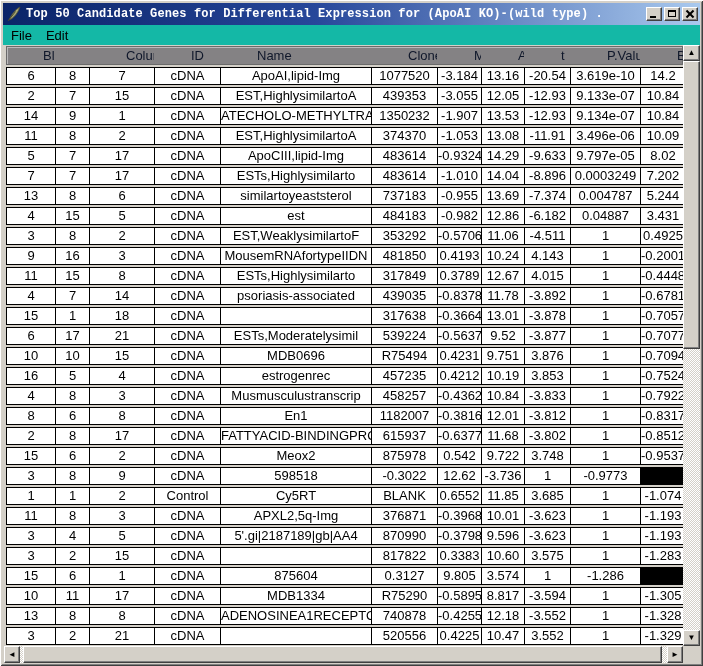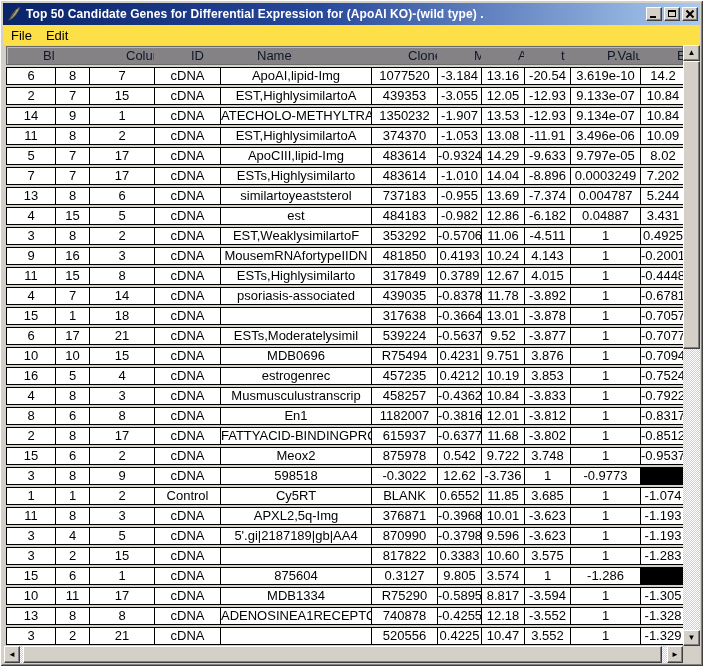--- a/index.html
+++ b/index.html
@@ -14,39 +14,39 @@
 
   
   .titlebar {
     height:22px; display:flex; align-items:center;
     background: linear-gradient(to right, #0a2468 0%, #27479a 45%, #a9c9ee 100%);
     padding:0 2px 0 3px;
   }
   .title-icon { width:16px; height:16px; flex:0 0 16px; margin-right:4px; }
   .title-text {
     color:#ffffff; font-size:12px; font-weight:bold; white-space:nowrap;
-    overflow:hidden; flex:1 1 auto; letter-spacing:0.1px;
+    overflow:hidden; flex:1 1 auto; letter-spacing:0.1px;font-family:Liberation Mono, monospace;
   }
   .tbtn {
     width:16px; height:14px; flex:0 0 16px; margin-left:2px; background:#d4d0c8;
     border:1px solid; border-color:#ffffff #404040 #404040 #ffffff;
     box-shadow: inset -1px -1px 0 #808080;
     position:relative; cursor:default;
   }
   .glyph-min { position:absolute; left:3px; bottom:2px; width:6px; height:2px; background:#000; }
   .glyph-max { position:absolute; left:3px; top:2px; width:8px; height:7px; border:1px solid #000; border-top:2px solid #000; }
   .glyph-close { position:absolute; inset:0; }
   .glyph-close:before, .glyph-close:after {
     content:""; position:absolute; left:2px; top:5px; width:10px; height:2px; background:#000;
   }
   .glyph-close:before { transform:rotate(45deg); }
   .glyph-close:after  { transform:rotate(-45deg); }
 
   
-  .menubar { height:20px; display:flex; align-items:center; padding-left:1px; background:#fde047; }
+  .menubar { height:20px; display:flex; align-items:center; padding-left:1px; background:#14b8a6; }
   .menu-item { font-size:13px; color:#000; padding:2px 7px; }
 
   
   .tablearea {
     height:618px; display:grid;
     grid-template-columns:1fr 17px; grid-template-rows:1fr 17px;
     background:#d4d0c8;
   }
   .maincol { padding:1px 0 0 3px; overflow:hidden; }
 

